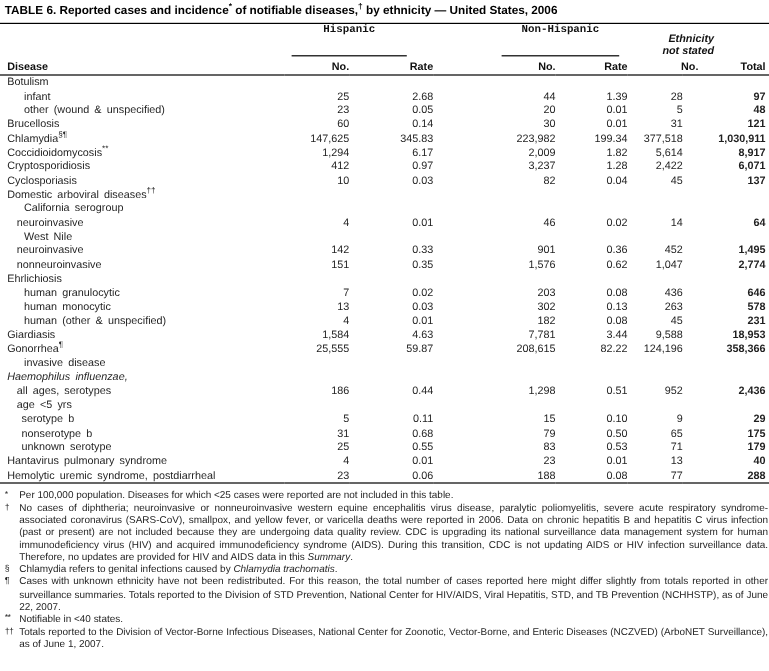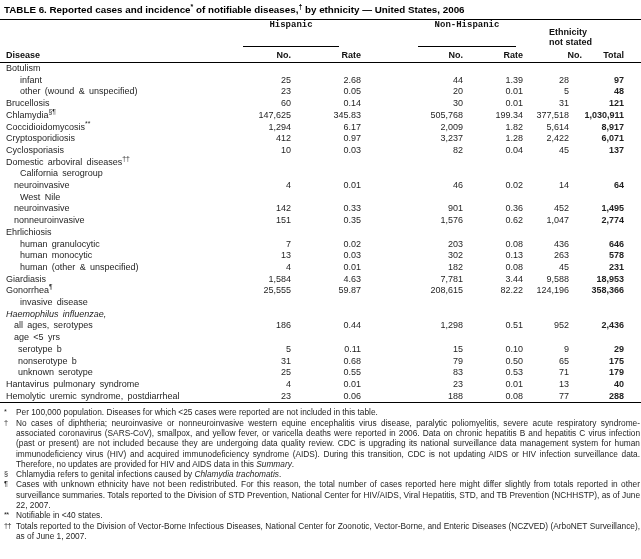--- a/index.html
+++ b/index.html
@@ -15,26 +15,26 @@
   .title sup{font-size:7px;line-height:0;}
   
   table{border-collapse:collapse;table-layout:fixed;width:641px;}
   col.c-disease{width:237px;} col.c-hno{width:54px;} col.c-hrate{width:70px;}
   col.c-nhno{width:102px;} col.c-nhrate{width:60px;} col.c-nsno{width:46px;} col.c-total{width:72px;}
   th{font-weight:bold;font-size:9px;padding:0;color:#111;}
   tr.group-row th{height:21px;vertical-align:bottom;}
   .grp-inner{border-bottom:1px solid #000;text-align:center;line-height:11px;padding-bottom:15px;font-family:Liberation Mono, monospace;}
   .grp-hisp .grp-inner{margin:0 22px 0 6px;}
   .grp-nonhisp .grp-inner{margin:0 7px 0 57px;}
-  .eth{position:relative;left:26px;text-align:left;line-height:9.5px;white-space:nowrap;font-weight:bold;}
+  .eth{position:relative;left:26px;text-align:right;line-height:9.5px;white-space:nowrap;font-weight:bold;font-style:italic;}
   tr.col-row th{height:13px;vertical-align:bottom;padding-bottom:2px;}
   th.disease-h{text-align:left;padding-left:6px;}
   th.num,td.num{text-align:right;white-space:nowrap;}
   th.shift{position:relative;left:13px;}
-  td:last-child,th:last-child{padding-right:17px;}
+  td:last-child,th:last-child{padding-right:3px;}
   tbody tr:first-child td{border-top:1.8px solid #000;}
   tbody tr:last-child td{border-bottom:1.2px solid #000;}
   tbody td{height:11.7px;line-height:11.7px;font-size:9px;padding:0;white-space:nowrap;overflow:visible;}
   td.disease{word-spacing:1.8px;}
   td.disease sup{font-size:6.8px;line-height:0;}
   td.disease.it > span{font-style:italic;}
   .ind0{padding-left:6px;} .ind1{padding-left:20px;} .ind2{padding-left:14px;} .ind3{padding-left:18px;margin-left:27px;}
   td.total{font-weight:bold;}
   
   .footnotes{padding:4px 1px 0 4px;font-size:8.3px;line-height:10.3px;color:#1f1f1f;}
@@ -116,21 +116,21 @@
           <td class="num">0.14</td>
           <td class="num">30</td>
           <td class="num">0.01</td>
           <td class="num">31</td>
           <td class="num total">121</td>
         </tr>
         <tr>
           <td class="disease ind0"><span>Chlamydia</span><sup>§¶</sup></td>
           <td class="num">147,625</td>
           <td class="num">345.83</td>
-          <td class="num">505,768</td>
+          <td class="num">223,982</td>
           <td class="num">199.34</td>
           <td class="num">377,518</td>
           <td class="num total">1,030,911</td>
         </tr>
         <tr>
           <td class="disease ind0"><span>Coccidioidomycosis</span><sup>**</sup></td>
           <td class="num">1,294</td>
           <td class="num">6.17</td>
           <td class="num">2,009</td>
           <td class="num">1.82</td>

